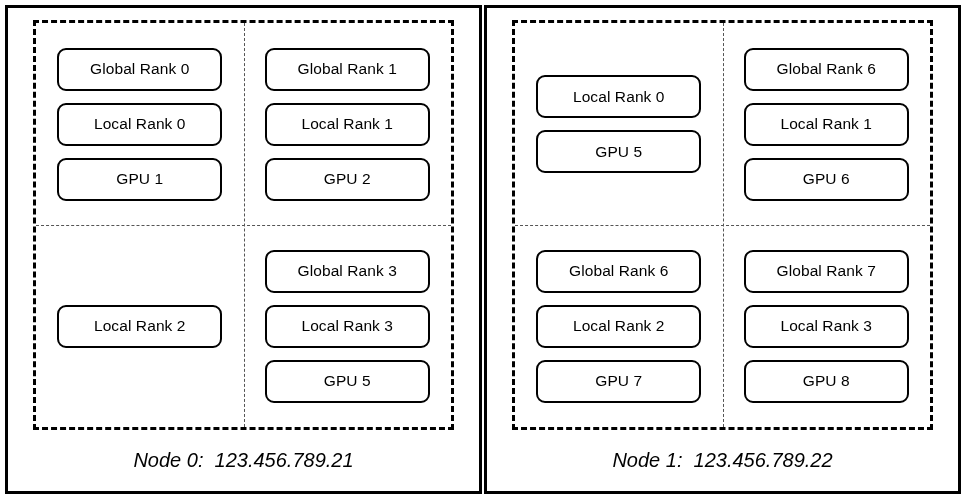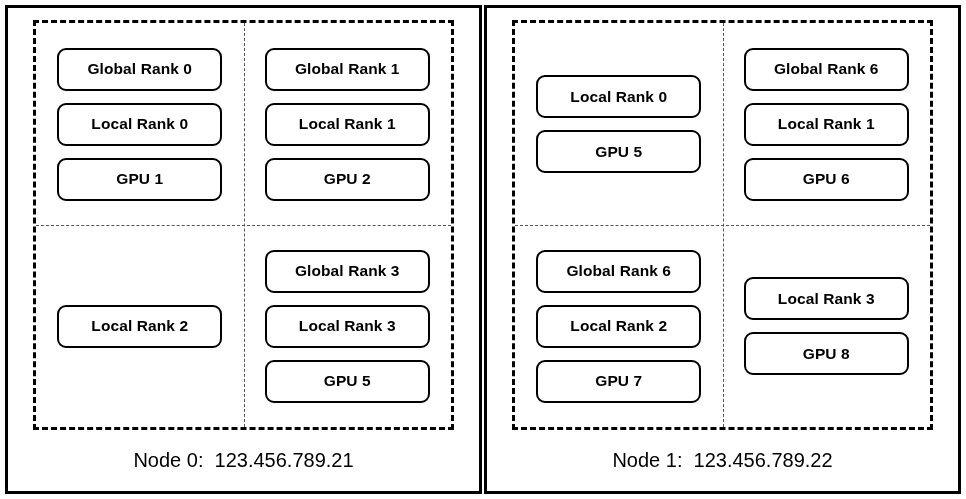--- a/index.html
+++ b/index.html
@@ -88,33 +88,34 @@
     width: 100%;
     max-width: 165px;
     height: 43px;
     border: 2.5px solid #000000;
     border-radius: 9px;
     background: #ffffff;
     display: flex;
     align-items: center;
     justify-content: center;
     font-size: 15.5px;
-    font-weight: bold;
+    font-weight: normal;
     letter-spacing: 0.1px;
     white-space: nowrap;
   }
 
   
   .node-caption {
     flex: 1;
     display: flex;
     align-items: center;
     justify-content: center;
     font-size: 20px;
     white-space: pre;
+    font-style: italic;
   }
 </style>
 </head>
 <body>
 
 <div id="diagram">
 
   <section class="node-panel">
 
     <div class="rank-grid">
@@ -164,20 +165,21 @@
         <div class="chip">GPU 6</div>
       </div>
 
       <div class="quadrant">
         <div class="chip">Global Rank 6</div>
         <div class="chip">Local Rank 2</div>
         <div class="chip">GPU 7</div>
       </div>
 
       <div class="quadrant">
+        <div class="chip">Global Rank 7</div>
         <div class="chip">Local Rank 3</div>
         <div class="chip">GPU 8</div>
       </div>
     </div>
 
     <div class="node-caption">Node 1:  123.456.789.22</div>
   </section>
 
 </div>
 

